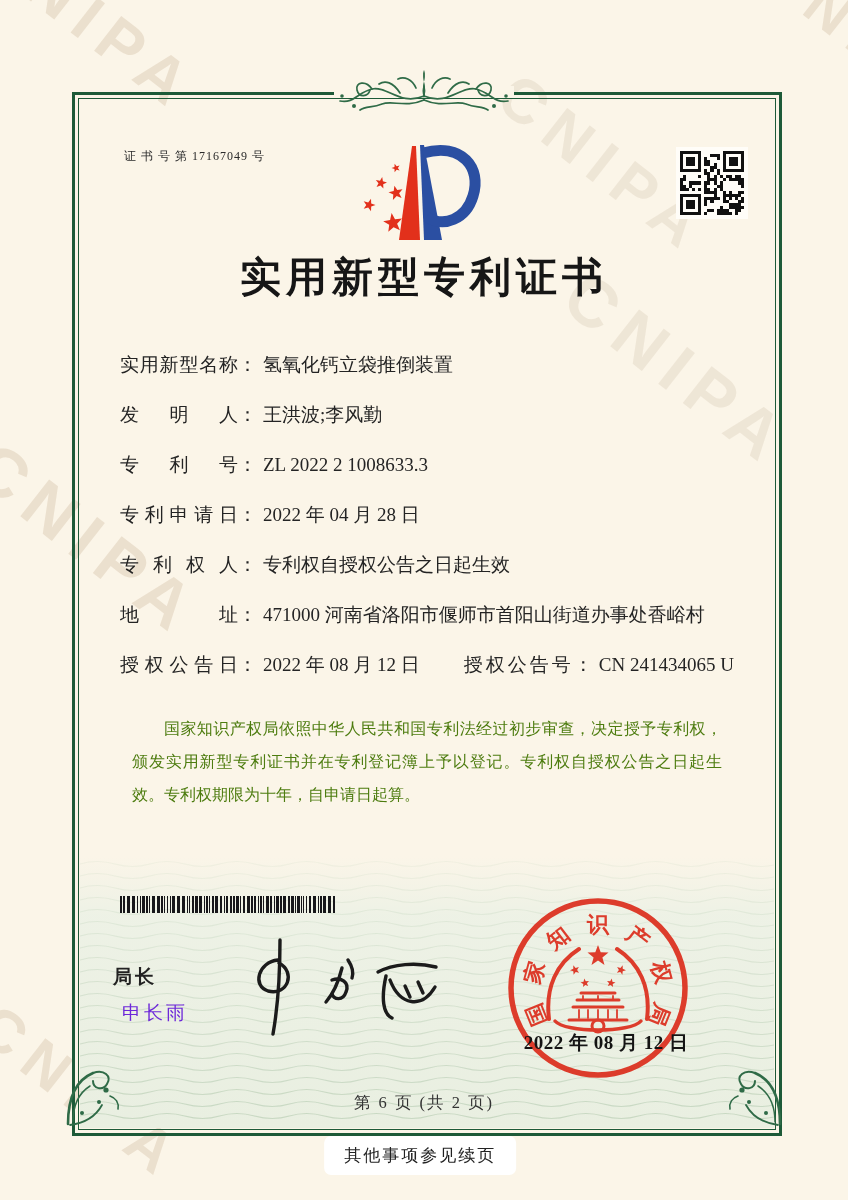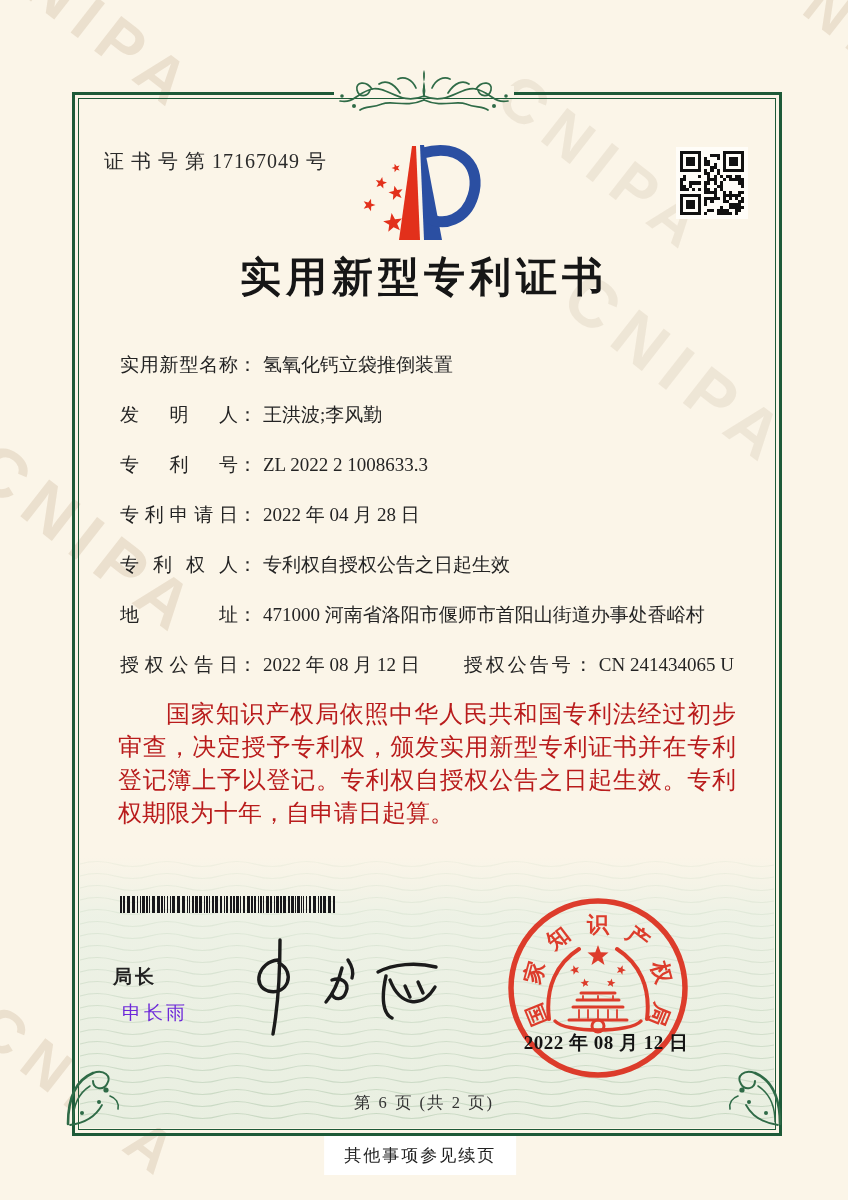--- a/index.html
+++ b/index.html
@@ -20,50 +20,50 @@
   .frame-inner{position:absolute;inset:3px;border:1px solid #1d5a38;}
   .wave-zone{position:absolute;left:1px;right:1px;bottom:1px;height:272px;overflow:hidden;
              background:linear-gradient(180deg, rgba(235,241,229,0) 0%, rgba(235,241,229,0.85) 22%, #e9efe1 100%);}
   .wave-zone svg{position:absolute;left:0;top:0;width:100%;height:100%;}
   .orn-mask{position:absolute;left:334px;top:86px;width:180px;height:12px;background:#fbf5e8;z-index:2;}
   .top-orn{position:absolute;left:330px;top:66px;width:188px;height:46px;z-index:3;}
   .corner-orn{position:absolute;width:62px;height:62px;z-index:3;}
   .corner-left{left:64px;top:1066px;}
   .corner-right{left:722px;top:1066px;transform:scaleX(-1);}
   
-  .cert-no{position:absolute;left:104px;top:148px;font-size:20px;letter-spacing:1px;color:#2a2a2a;z-index:2;}
+  .cert-no{position:absolute;left:124px;top:148px;font-size:12px;letter-spacing:1px;color:#2a2a2a;z-index:2;}
   .logo{position:absolute;left:356px;top:140px;width:132px;height:114px;z-index:2;}
   .qr-wrap{position:absolute;left:676px;top:147px;background:#fffdf8;padding:4px;z-index:2;}
   .qr-wrap svg{display:block;}
   .title{position:absolute;left:0;right:0;top:250px;text-align:center;font-size:41px;font-weight:700;
          letter-spacing:5px;color:#161616;z-index:2;}
   
   .fields{position:absolute;left:120px;top:352px;width:620px;z-index:2;font-size:19px;color:#242424;}
   .frow{position:absolute;left:0;white-space:nowrap;}
   .flabel{display:inline-block;width:118px;text-align:justify;text-align-last:justify;vertical-align:bottom;}
   .fcolon{display:inline-block;}
   .fvalue{margin-left:6px;}
   .fgroup2{margin-left:44px;}
   .fgroup2 .flabel2{display:inline-block;letter-spacing:3px;}
   
   .legal{position:absolute;left:118px;top:698px;width:618px;z-index:2;}
-  .legal p{margin:0;font-size:24px;line-height:33px;text-indent:2em;text-align:justify;color:#b91c1c;}
+  .legal p{margin:14px;font-size:16px;line-height:33px;text-indent:2em;text-align:justify;color:#4d7c0f;}
   
   .barcode{position:absolute;left:120px;top:896px;width:220px;height:17px;font-size:0;z-index:2;}
   .barcode span{display:inline-block;height:100%;background:#17171a;vertical-align:top;}
   .signer-title{position:absolute;left:113px;top:964px;font-size:19px;letter-spacing:3px;color:#222;z-index:2;font-weight:bold;}
   .signer-name{position:absolute;left:122px;top:1000px;font-size:19px;letter-spacing:3px;color:#6d28d9;z-index:2;}
   .sig{position:absolute;left:238px;top:934px;width:222px;height:110px;z-index:3;}
   .seal{position:absolute;left:502px;top:892px;width:192px;height:192px;z-index:3;opacity:0.93;}
   .seal-date{position:absolute;left:516px;top:1030px;width:180px;text-align:center;font-size:19px;
              font-weight:bold;color:#141414;letter-spacing:0.5px;z-index:4;}
   .page-info{position:absolute;left:0;right:0;top:1092px;text-align:center;font-size:16.5px;
              letter-spacing:2px;color:#333;z-index:2;}
   .note-box{position:absolute;left:50%;transform:translateX(-52%);top:1136px;background:#ffffff;
-            padding:8px 20px;font-size:17px;letter-spacing:2px;color:#222;z-index:2;}
+            padding:8px 20px;font-size:17px;letter-spacing:2px;color:#222;z-index:2;border-radius:7px;}
 </style>
 </head>
 <body>
 
 <div class="wm wm-out" style="left:-38px;top:-18px;font-size:64px;">CNIPA</div>
 <div class="wm wm-in" style="left:480px;top:128px;font-size:62px;">CNIPA</div>
 <div class="wm wm-in" style="left:545px;top:330px;font-size:68px;">CNIPA</div>
 <div class="wm wm-out" style="left:-45px;top:500px;font-size:68px;">CNIPA</div>
 <div class="wm wm-out" style="left:-40px;top:1058px;font-size:60px;">CNIPA</div>
 <div class="wm wm-out" style="left:745px;top:2px;font-size:58px;">CNIPA</div>

